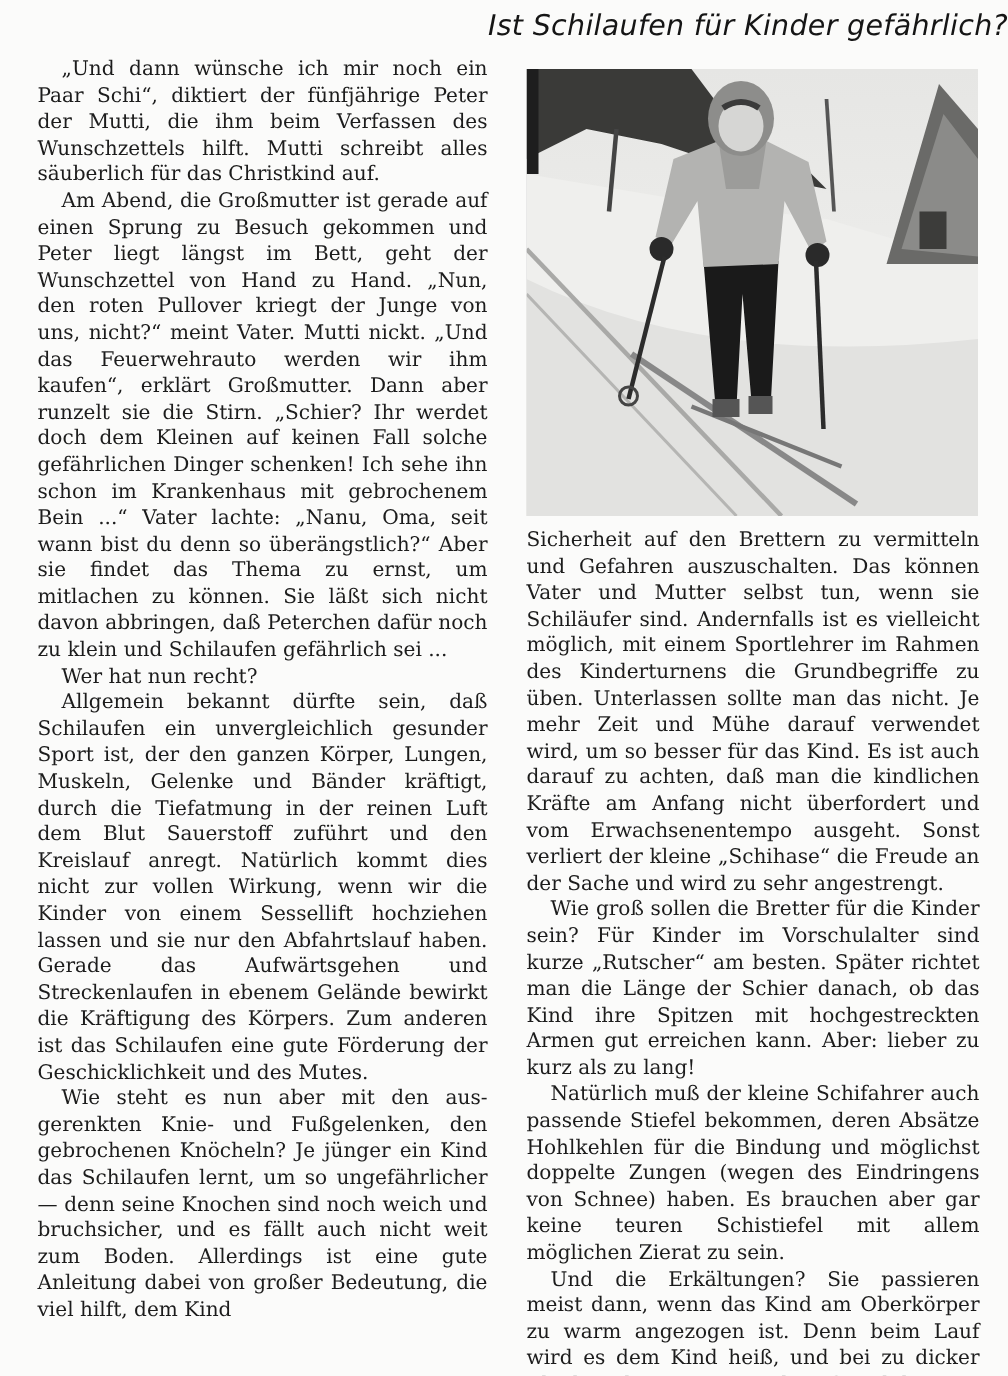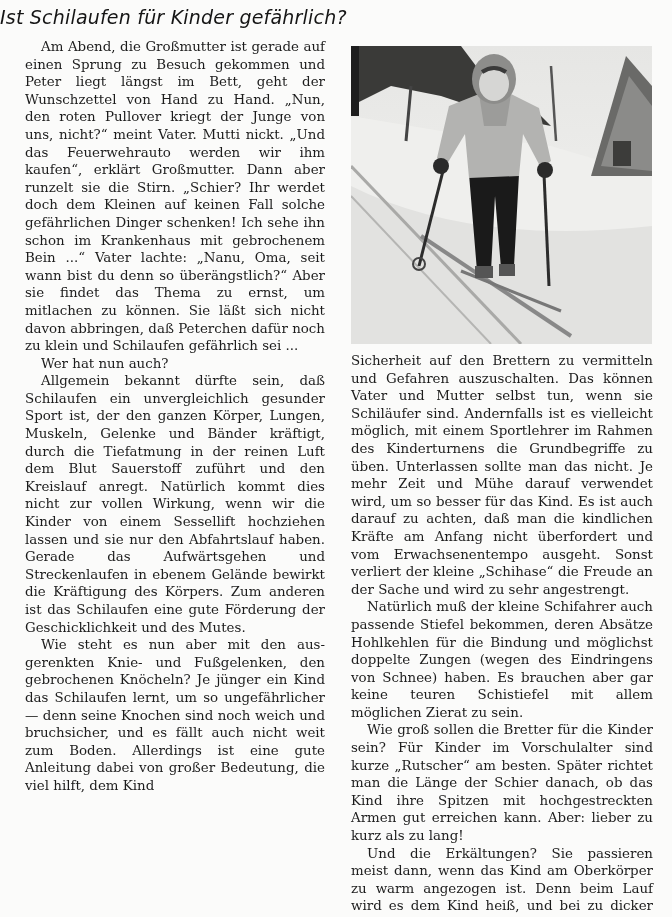--- a/index.html
+++ b/index.html
@@ -2,21 +2,21 @@
 <html><head>
 <meta charset="utf-8">
 <style>
   html, body { margin: 0; padding: 0; }
   body {
     width: 672px; height: 917px; overflow: hidden;
     background: #fbfbfa; position: relative;
     font-family: "DejaVu Serif", serif; color: #1c1c1c;
   }
   .title {
-    position: absolute; top: 6px; left: 0; width: 672px; text-align: left;
+    position: absolute; top: 6px; left: 0; width: 672px; text-align: right;
     font-family: "DejaVu Sans", sans-serif; font-style: italic;
     font-size: 19px; letter-spacing: 0.2px; color: #151515;
   }
   .col {
     position: absolute; font-size: 13.4px; line-height: 17.6px;
     text-align: justify; hyphens: manual;
   }
   .col-left { left: 25px; top: 38px; width: 300px; }
   .col-right { left: 351px; top: 352px; width: 302px; }
   .col p { margin: 0; text-indent: 16px; }
@@ -25,22 +25,23 @@
     background: #d8d8d6; overflow: hidden;
   }
   .photo svg { display: block; }
 </style>
 </head>
 <body>
 
 <div class="title">Ist Schilaufen für Kinder gefährlich?</div>
 
 <div class="col col-left">
+  <p>„Und dann wünsche ich mir noch ein Paar Schi“, diktiert der fünfjährige Peter der Mutti, die ihm beim Verfassen des Wunschzettels hilft. Mutti schreibt alles säuberlich für das Christkind auf.</p>
   <p>Am Abend, die Großmutter ist gerade auf einen Sprung zu Besuch gekommen und Peter liegt längst im Bett, geht der Wunschzettel von Hand zu Hand. „Nun, den roten Pullover kriegt der Junge von uns, nicht?“ meint Vater. Mutti nickt. „Und das Feuerwehrauto werden wir ihm kaufen“, erklärt Großmutter. Dann aber runzelt sie die Stirn. „Schier? Ihr werdet doch dem Kleinen auf keinen Fall solche gefährlichen Dinger schenken! Ich sehe ihn schon im Krankenhaus mit gebroche­nem Bein ...“ Vater lachte: „Nanu, Oma, seit wann bist du denn so überängst­lich?“ Aber sie findet das Thema zu ernst, um mitlachen zu können. Sie läßt sich nicht davon abbringen, daß Peter­chen dafür noch zu klein und Schilaufen gefährlich sei ...</p>
-  <p>Wer hat nun auch?</p>
+  <p>Wer hat nun recht?</p>
   <p>Allgemein bekannt dürfte sein, daß Schilaufen ein unvergleichlich gesunder Sport ist, der den ganzen Körper, Lungen, Muskeln, Gelenke und Bänder kräftigt, durch die Tiefatmung in der reinen Luft dem Blut Sauerstoff zuführt und den Kreislauf anregt. Natürlich kommt dies nicht zur vollen Wirkung, wenn wir die Kinder von einem Sessellift hochziehen lassen und sie nur den Abfahrtslauf haben. Gerade das Aufwärtsgehen und Streckenlaufen in ebenem Gelände be­wirkt die Kräftigung des Körpers. Zum anderen ist das Schilaufen eine gute Förderung der Geschicklichkeit und des Mutes.</p>
   <p>Wie steht es nun aber mit den aus­gerenkten Knie- und Fußgelenken, den gebrochenen Knöcheln? Je jünger ein Kind das Schilaufen lernt, um so unge­fährlicher — denn seine Knochen sind noch weich und bruchsicher, und es fällt auch nicht weit zum Boden. Allerdings ist eine gute Anleitung dabei von großer Bedeutung, die viel hilft, dem Kind</p>
 </div>
 
 <div class="photo">
   <svg width="301" height="298" viewBox="0 0 301 298">
     <defs>
       <linearGradient id="sky" x1="0" y1="0" x2="0" y2="1">
         <stop offset="0" stop-color="#e6e6e4"></stop>
         <stop offset="1" stop-color="#f4f4f2"></stop>
@@ -83,16 +84,16 @@
     <circle cx="68" cy="218" r="6" fill="none" stroke="#444" stroke-width="2"></circle>
     <line x1="193" y1="128" x2="198" y2="240" stroke="#2c2c2c" stroke-width="3"></line>
 
     <rect x="124" y="220" width="18" height="12" fill="#555"></rect>
     <rect x="148" y="218" width="16" height="12" fill="#555"></rect>
   </svg>
 </div>
 
 <div class="col col-right">
   <p style="text-indent:0">Sicherheit auf den Brettern zu vermitteln und Gefahren auszuschalten. Das können Vater und Mutter selbst tun, wenn sie Schiläufer sind. Andernfalls ist es viel­leicht möglich, mit einem Sportlehrer im Rahmen des Kinderturnens die Grund­begriffe zu üben. Unterlassen sollte man das nicht. Je mehr Zeit und Mühe darauf verwendet wird, um so besser für das Kind. Es ist auch darauf zu achten, daß man die kindlichen Kräfte am Anfang nicht überfordert und vom Erwachsenen­tempo ausgeht. Sonst verliert der kleine „Schihase“ die Freude an der Sache und wird zu sehr angestrengt.</p>
+  <p>Wie groß sollen die Bretter für die Kinder sein? Für Kinder im Vorschul­alter sind kurze „Rutscher“ am besten. Später richtet man die Länge der Schier danach, ob das Kind ihre Spitzen mit hochgestreckten Armen gut erreichen kann. Aber: lieber zu kurz als zu lang!</p>
   <p>Natürlich muß der kleine Schifahrer auch passende Stiefel bekommen, deren Absätze Hohlkehlen für die Bindung und möglichst doppelte Zungen (wegen des Eindringens von Schnee) haben. Es brau­chen aber gar keine teuren Schistiefel mit allem möglichen Zierat zu sein.</p>
-  <p>Wie groß sollen die Bretter für die Kinder sein? Für Kinder im Vorschul­alter sind kurze „Rutscher“ am besten. Später richtet man die Länge der Schier danach, ob das Kind ihre Spitzen mit hochgestreckten Armen gut erreichen kann. Aber: lieber zu kurz als zu lang!</p>
   <p>Und die Erkältungen? Sie passieren meist dann, wenn das Kind am Oberkör­per zu warm angezogen ist. Denn beim Lauf wird es dem Kind heiß, und bei zu dicker Kleidung kommt es in Schweiß und damit in Erkältungsgefahr.</p>
 </div>
 
 </body></html>

